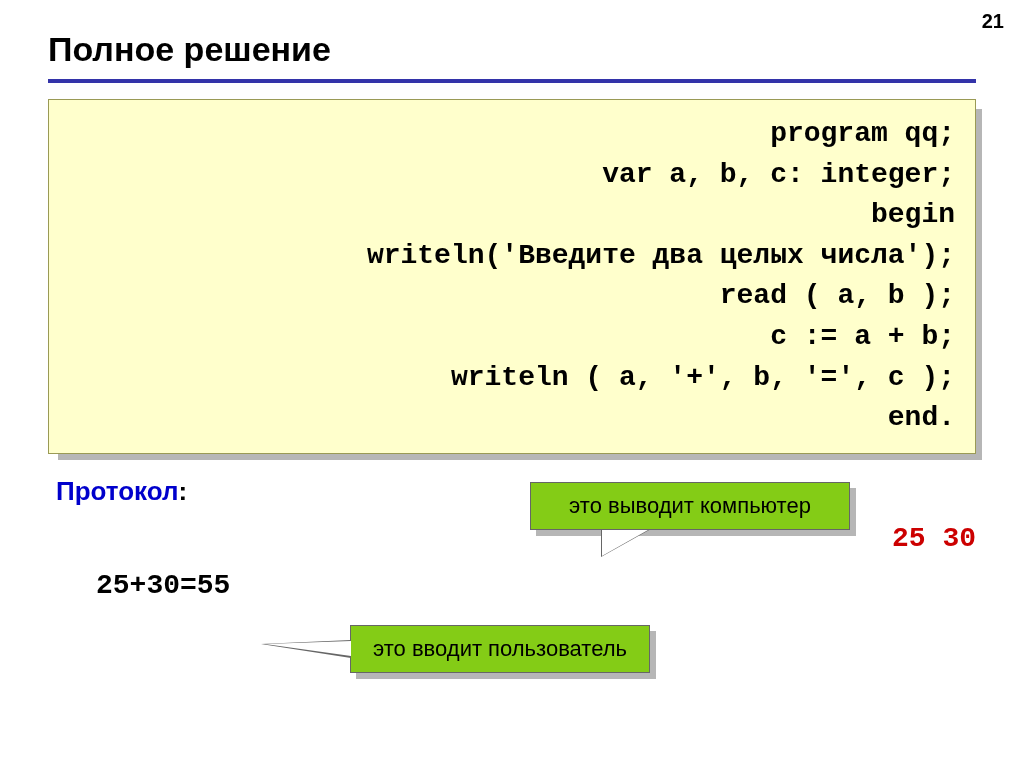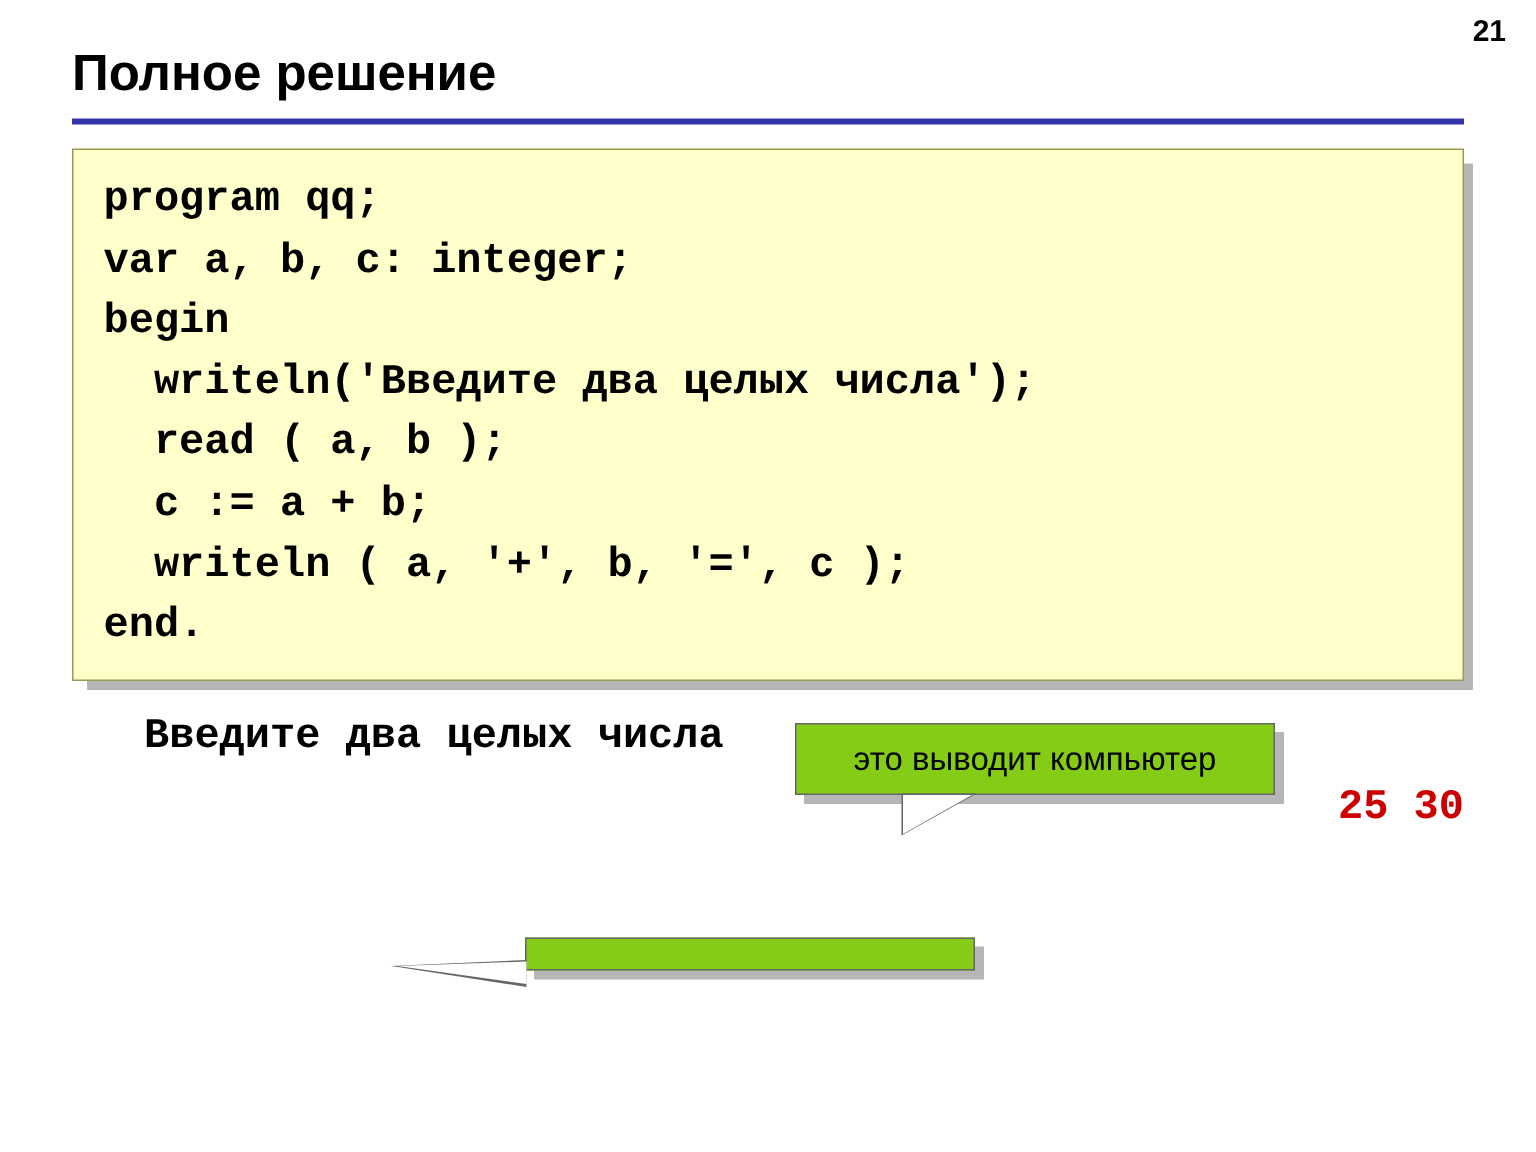--- a/index.html
+++ b/index.html
@@ -14,20 +14,21 @@
     background: #b6b6b6; z-index: 0;
   }
   .code-box {
     position: relative; z-index: 1;
     background: #ffffcc; border: 1px solid #9a9a55;
     padding: 14px 20px 14px 20px;
     font-family: "Courier New", Courier, monospace;
     font-size: 28px; font-weight: bold; line-height: 1.45;
     color: #000;
     white-space: pre;
+    text-align: right;
   }
   .protocol-section { margin-top: 22px; padding-left: 8px; }
   .protocol-label { font-size: 26px; font-weight: bold; }
   .protocol-label .word { color: #0000cc; }
   .protocol-line { font-family: "Courier New", Courier, monospace; font-size: 28px; font-weight: bold; margin-top: 16px; padding-left: 40px; }
   .user-input { color: #cc0000; text-align: right; }
   .result-line { color: #000; }
 
   
   .callout {
@@ -89,26 +90,30 @@
 <span>var a, b, c: integer;</span>
 <span>begin</span>
 <span>  writeln('Введите два целых числа');</span>
 <span>  read ( a, b );</span>
 <span>  c := a + b;</span>
 <span>  writeln ( a, '+', b, '=', c );</span>
 <span>end.</span></div>
   </div>
 
   <div class="protocol-section">
-    <div class="protocol-line">Введите два целых числа</div>
+    <div class="protocol-label">
+      <span class="word">Протокол</span><span>:</span>
+    </div>
     <div class="protocol-line user-input">25 30</div>
+    <div class="protocol-line result-line">25+30=55</div>
   </div>
 
   <div id="callout-computer" class="callout">
     <span>это выводит компьютер</span>
     <div class="tri"></div>
   </div>
 
   <div id="callout-user" class="callout">
+    <span>это вводит пользователь</span>
     <div class="tri"></div>
   </div>
 
 </div>
 
 </body></html>

